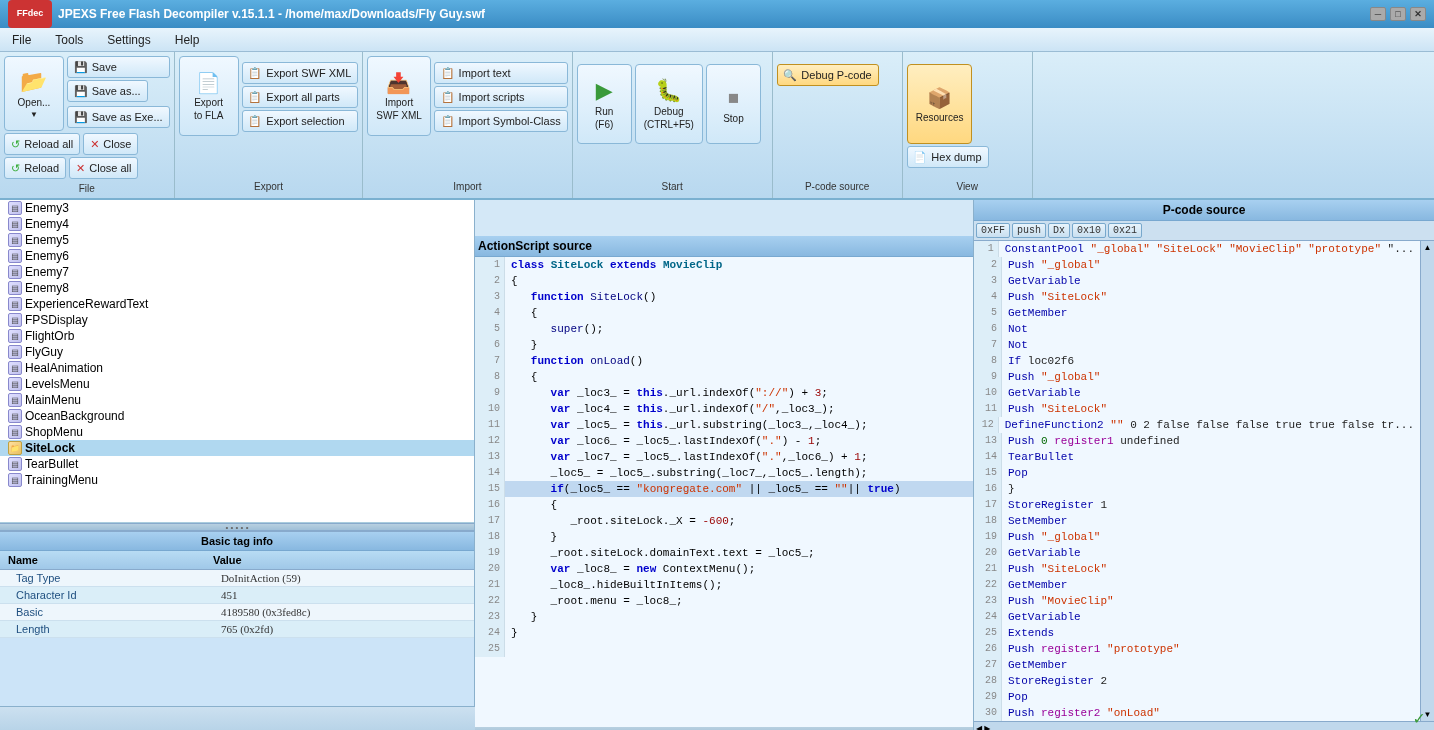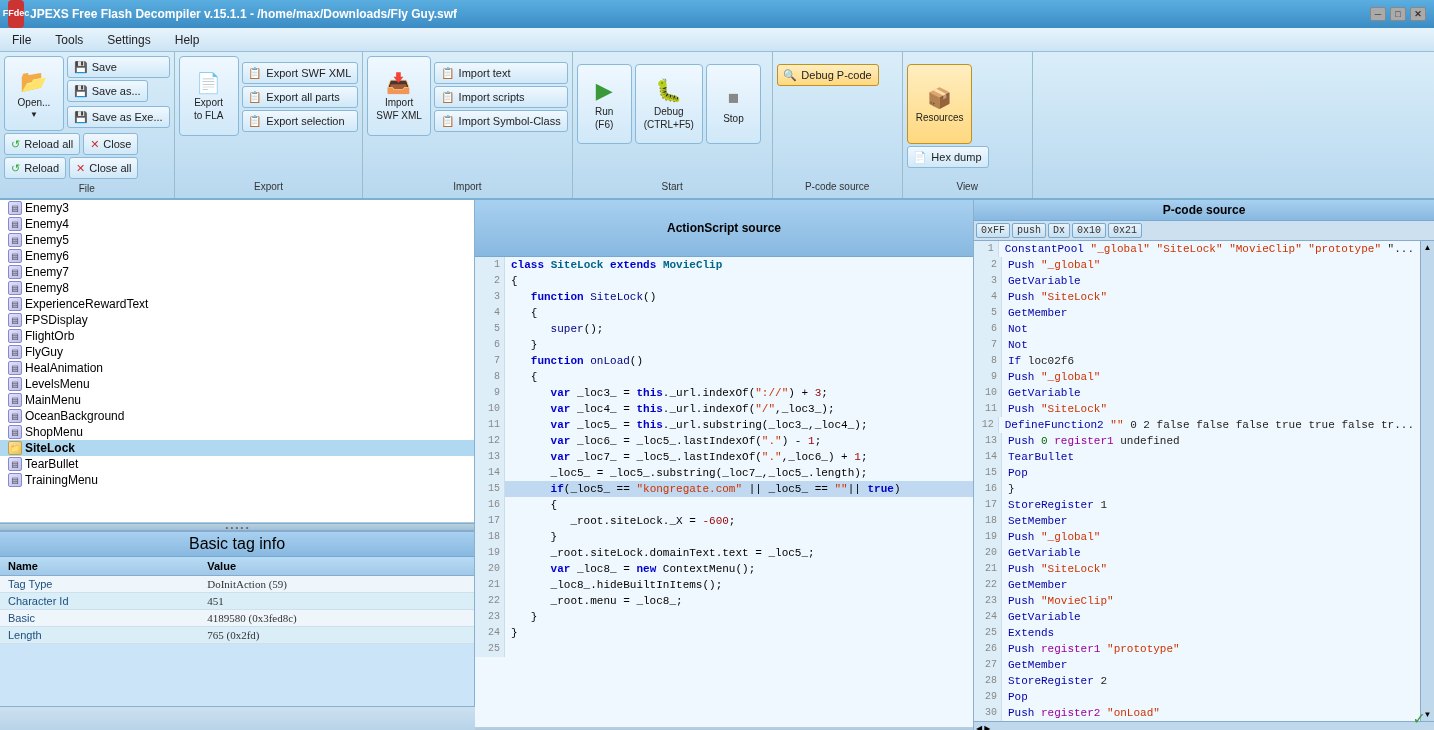--- a/index.html
+++ b/index.html
@@ -1,21 +1,21 @@
 <!DOCTYPE html>
 <html><head>
   <meta charset="utf-8">
   <style>
     * { margin: 0; padding: 0; box-sizing: border-box; }
     body { font-family: 'Segoe UI', Tahoma, Arial, sans-serif; font-size: 12px; background: #d4e8f7; overflow: hidden; width: 1434px; height: 730px; }
 
     
     #title-bar { background: linear-gradient(to bottom, #5baee0, #3a8cc4); height: 28px; display: flex; align-items: center; justify-content: space-between; padding: 0 8px; color: white; font-size: 12px; font-weight: bold; }
     #title-bar .logo { display: flex; align-items: center; gap: 6px; }
-    #title-logo { width: 16px; height: 28px; background: #cc3333; border-radius: 4px; display: flex; align-items: center; justify-content: center; color: white; font-size: 9px; font-weight: bold; line-height: 1.1; text-align: center; }
+    #title-logo { width: 44px; height: 28px; background: #cc3333; border-radius: 4px; display: flex; align-items: center; justify-content: center; color: white; font-size: 9px; font-weight: bold; line-height: 1.1; text-align: center; }
     #title-controls { display: flex; gap: 4px; }
     .title-btn { width: 16px; height: 14px; background: #aaa; border: 1px solid #888; border-radius: 2px; cursor: pointer; display: flex; align-items: center; justify-content: center; font-size: 9px; color: #333; }
 
     
     #menu-bar { background: linear-gradient(to bottom, #e8f4fc, #cce4f5); height: 24px; display: flex; align-items: center; border-bottom: 1px solid #9abcd4; }
     .menu-item { padding: 2px 12px; cursor: pointer; height: 100%; display: flex; align-items: center; font-size: 12px; color: #222; }
 
     
     #toolbar { background: linear-gradient(to bottom, #daeef9, #b8d8ef); height: 148px; border-bottom: 2px solid #7ab0d0; display: flex; }
     .toolbar-section { display: flex; flex-direction: column; border-right: 1px solid #9abccc; padding: 4px; }
@@ -40,36 +40,36 @@
     
     #sidebar { width: 475px; display: flex; flex-direction: column; border-right: 1px solid #8ab0cc; }
     #sidebar-tree { flex: 1; background: white; overflow-y: auto; border-bottom: 1px solid #aaccdd; }
     .tree-item { display: flex; align-items: center; padding: 1px 4px 1px 8px; font-size: 12px; cursor: pointer; gap: 3px; }
     .tree-item.selected { background: #b0d8f0; font-weight: bold; }
     .tree-icon { width: 14px; height: 14px; background: linear-gradient(135deg, #e0e0ff, #c0c0ee); border: 1px solid #8888cc; border-radius: 2px; display: inline-flex; align-items: center; justify-content: center; font-size: 8px; color: #444; flex-shrink: 0; }
     .tree-icon.folder { background: linear-gradient(135deg, #ffe0a0, #e8c060); border-color: #c0a040; }
     .tree-resize { height: 8px; background: linear-gradient(to bottom, #b8d0e0, #a0c0d8); cursor: ns-resize; display: flex; align-items: center; justify-content: center; font-size: 8px; color: #666; border-top: 1px solid #88aacc; border-bottom: 1px solid #88aacc; }
 
     #basic-tag-info { background: #cce4f8; border-top: 1px solid #88aacc; height: 175px; overflow: hidden; }
-    .basic-tag-title { background: linear-gradient(to bottom, #a8d0f0, #88b8e0); text-align: center; padding: 3px; font-weight: normal; font-size: 16px; border-bottom: 1px solid #78a8d0; }
+    .basic-tag-title { background: linear-gradient(to bottom, #a8d0f0, #88b8e0); text-align: center; padding: 3px; font-weight: bold; font-size: 11px; border-bottom: 1px solid #78a8d0; }
     .tag-table { width: 100%; border-collapse: collapse; }
     .tag-table th { background: linear-gradient(to bottom, #b8dcf4, #a0c8e8); padding: 3px 8px; text-align: left; font-size: 11px; font-weight: bold; border-bottom: 1px solid #88aacc; }
-    .tag-table td { padding: 2px 8px; font-size: 11px; border-bottom: 1px solid #cce0ee; }
+    .tag-table td { padding: 2px 16px; font-size: 11px; border-bottom: 1px solid #cce0ee; }
     .tag-table tr:nth-child(even) td { background: #daeef8; }
     .tag-table tr:nth-child(odd) td { background: #eef6fc; }
     .tag-key { color: #205080; font-weight: 500; }
     .tag-val { color: #333; font-family: Liberation Serif, serif; }
 
     
     #code-area { flex: 1; display: flex; flex-direction: column; }
     #code-panels { flex: 1; display: flex; }
 
     
     #as-panel { flex: 1; display: flex; flex-direction: column; border-right: 1px solid #8ab0cc; }
-    #as-title { background: linear-gradient(to bottom, #a8d0f0, #88b8e0); text-align: center; padding: 21px; font-size: 12px; font-weight: bold; border-bottom: 1px solid #78a8d0; }
+    #as-title { background: linear-gradient(to bottom, #a8d0f0, #88b8e0); padding: 3px; font-size: 12px; font-weight: bold; border-bottom: 1px solid #78a8d0; margin-top: 36px; }
     #as-code { flex: 1; background: #f0f8ff; font-family: 'Courier New', monospace; font-size: 11px; overflow-y: auto; overflow-x: auto; }
     .code-line { display: flex; }
     .line-num { width: 30px; min-width: 30px; text-align: right; padding: 0 4px; background: #ddeef8; color: #888; border-right: 1px solid #ccdde8; font-size: 10px; user-select: none; line-height: 16px; }
     .line-content { padding: 0 6px; white-space: pre; line-height: 16px; flex: 1; }
     .line-content.highlighted { background: #c0d8f0; }
     .kw { color: #0000cc; font-weight: bold; }
     .str { color: #cc3300; }
     .cls { color: #006688; font-weight: bold; }
     .fn { color: #000080; }
     .num { color: #990000; }

